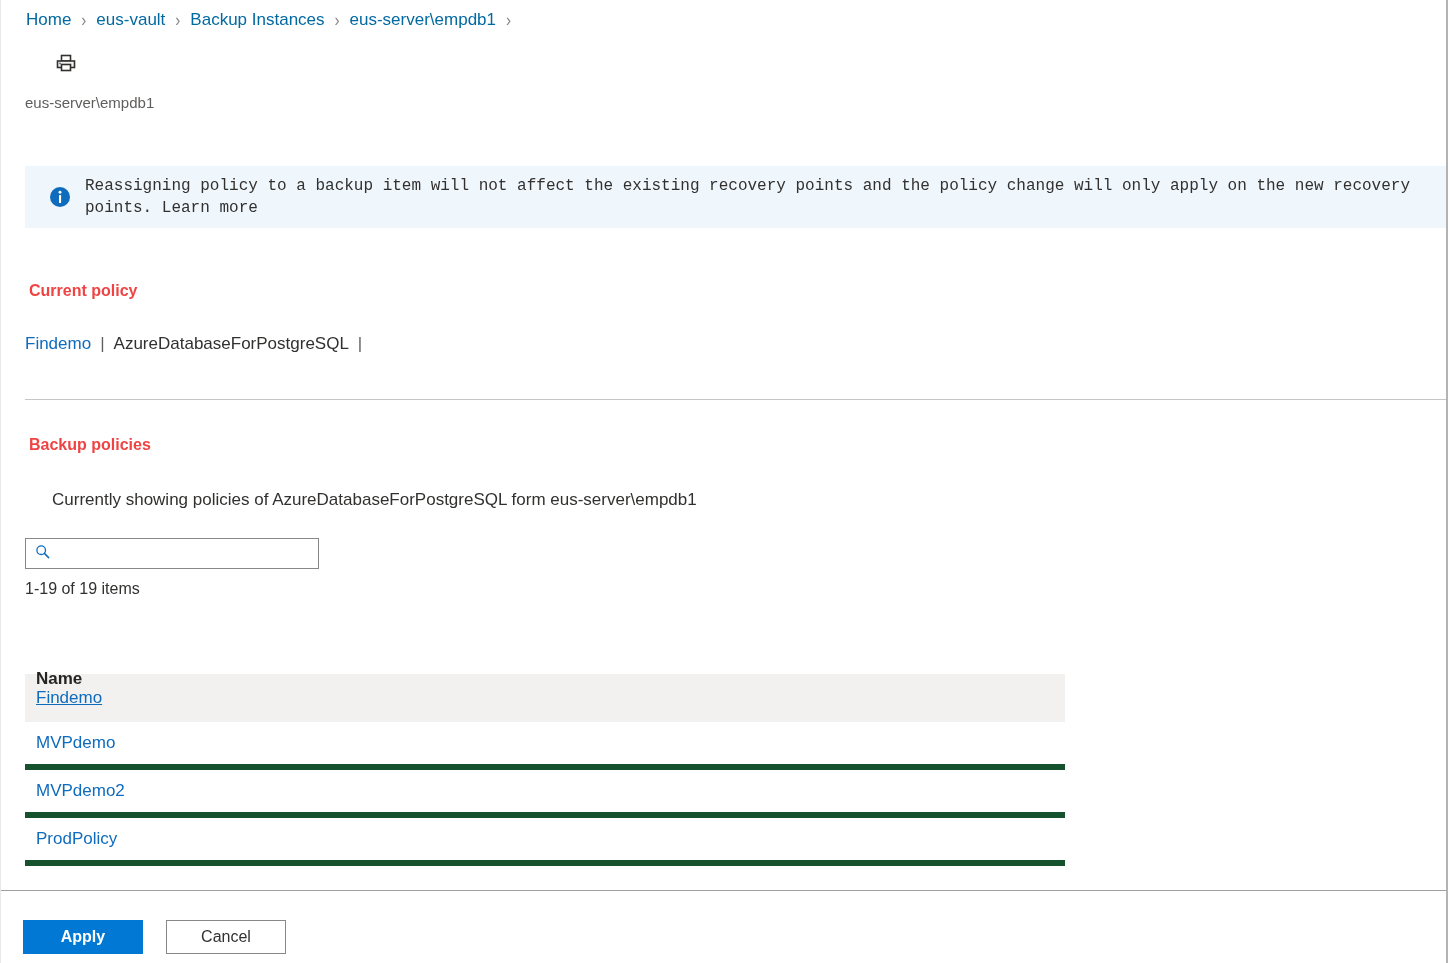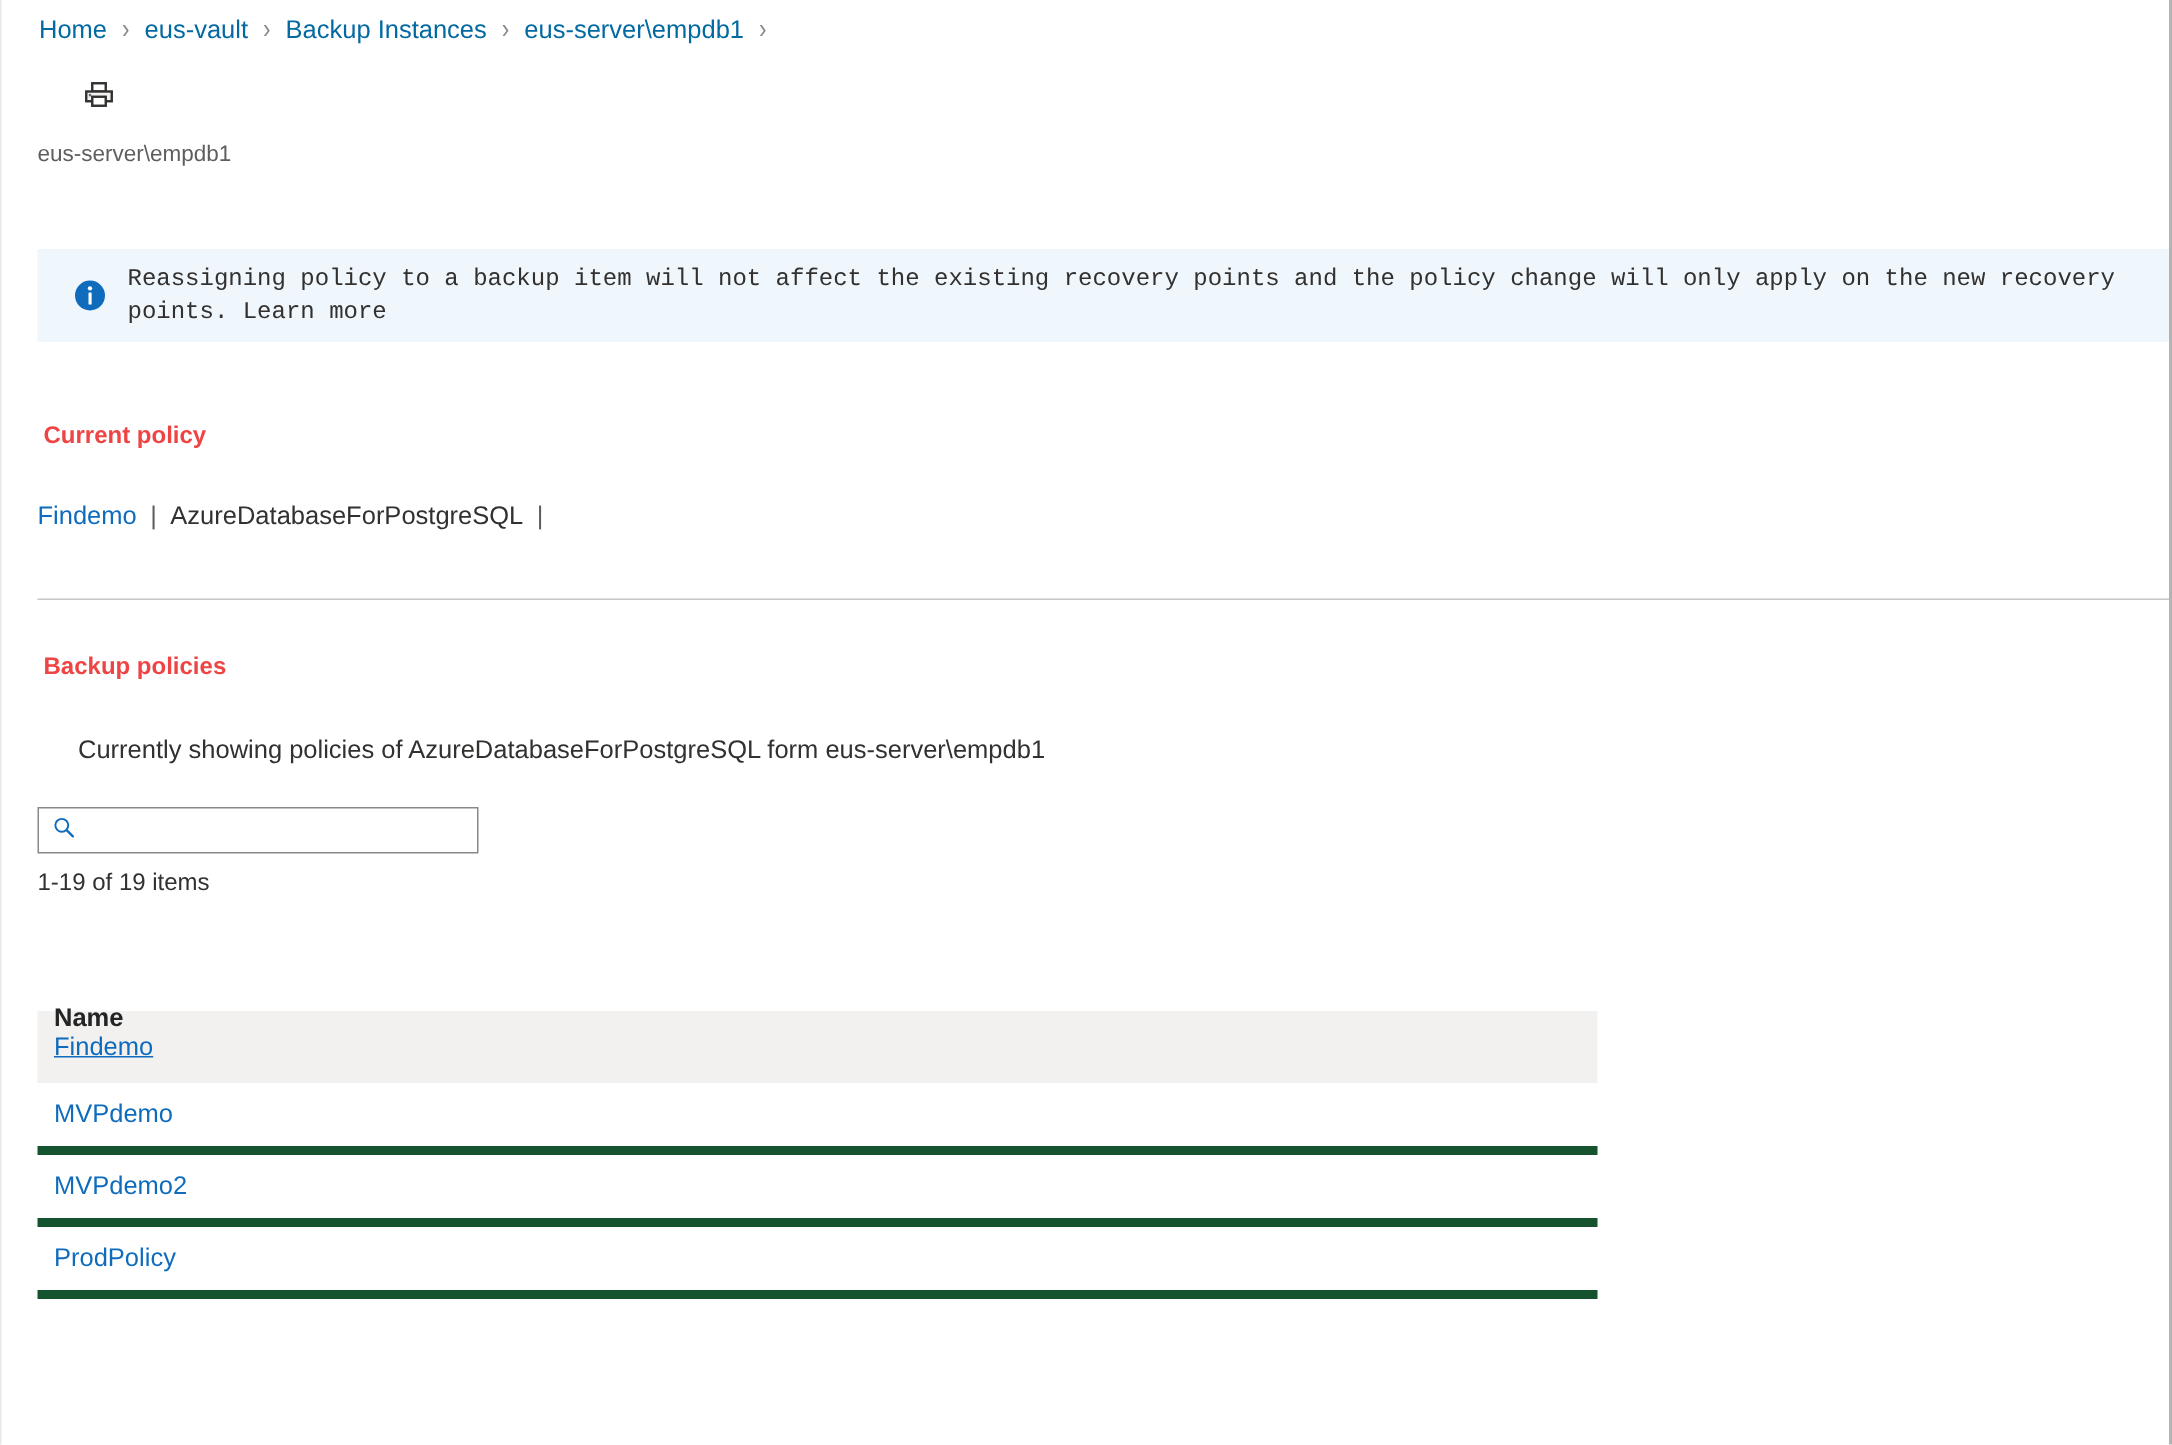--- a/index.html
+++ b/index.html
@@ -342,14 +342,18 @@
       <a class="row-link">MVPdemo</a>
     </div>
     <div class="policy-row">
       <a class="row-link">MVPdemo2</a>
     </div>
     <div class="policy-row">
       <a class="row-link">ProdPolicy</a>
     </div>
   </div>
 
+  <div class="bottom-bar">
+    <button class="btn btn-primary">Apply</button>
+    <button class="btn btn-secondary">Cancel</button>
+  </div>
 
 </div>
 
 </body></html>

